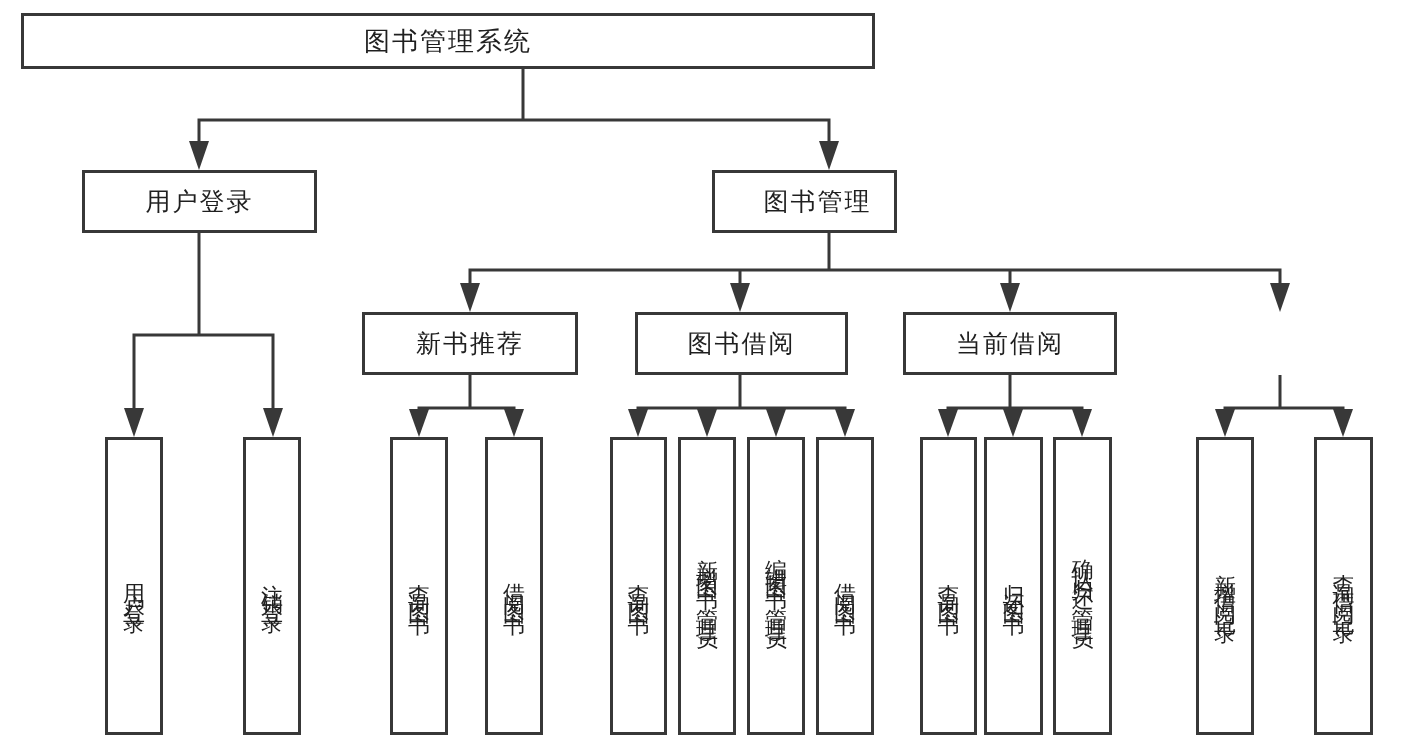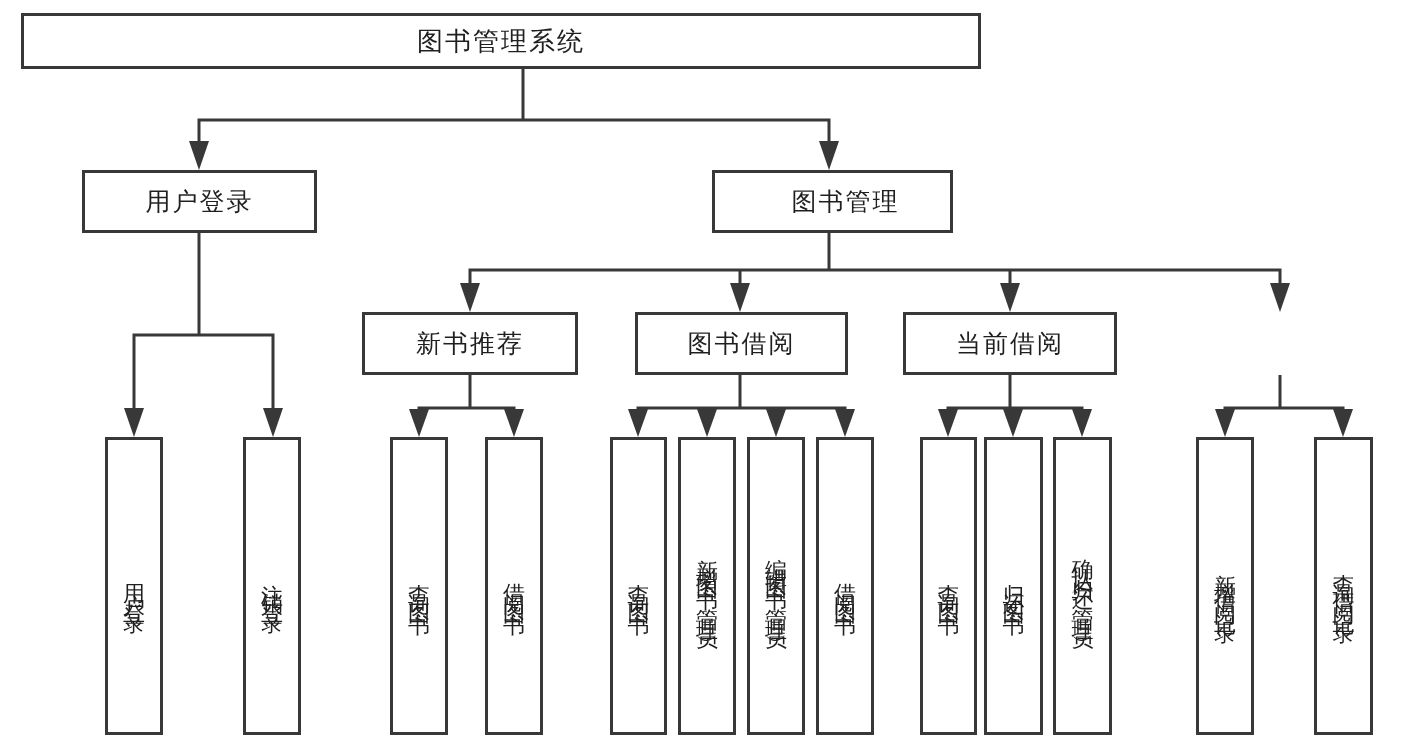--- a/index.html
+++ b/index.html
@@ -96,28 +96,28 @@
       <polygon points="1082,437 1072,409 1092,409"></polygon>
     </g>
 
     <g>
       <path d="M1280 375 L1280 408 M1225 412 L1225 408 L1343 408 L1343 412"></path>
       <polygon points="1225,437 1215,409 1235,409"></polygon>
       <polygon points="1343,437 1333,409 1353,409"></polygon>
     </g>
   </svg>
 
-  <div class="box" style="left:21px;top:13px;width:960px;height:56px;">
+  <div class="box" style="left:21px;top:13px;width:854px;height:56px;">
     <span class="hlabel root-label">图书管理系统</span>
   </div>
 
   <div class="box" style="left:82px;top:170px;width:235px;height:63px;">
     <span class="hlabel">用户登录</span>
   </div>
-  <div class="box" style="left:712px;top:170px;width:241px;height:63px;padding-left:26px;">
+  <div class="box" style="left:712px;top:170px;width:185px;height:63px;padding-left:26px;">
     <span class="hlabel">图书管理</span>
   </div>
 
   <div class="box" style="left:362px;top:312px;width:216px;height:63px;">
     <span class="hlabel">新书推荐</span>
   </div>
   <div class="box" style="left:903px;top:312px;width:214px;height:63px;">
     <span class="hlabel">当前借阅</span>
   </div>
   <div class="box" style="left:635px;top:312px;width:213px;height:63px;">

